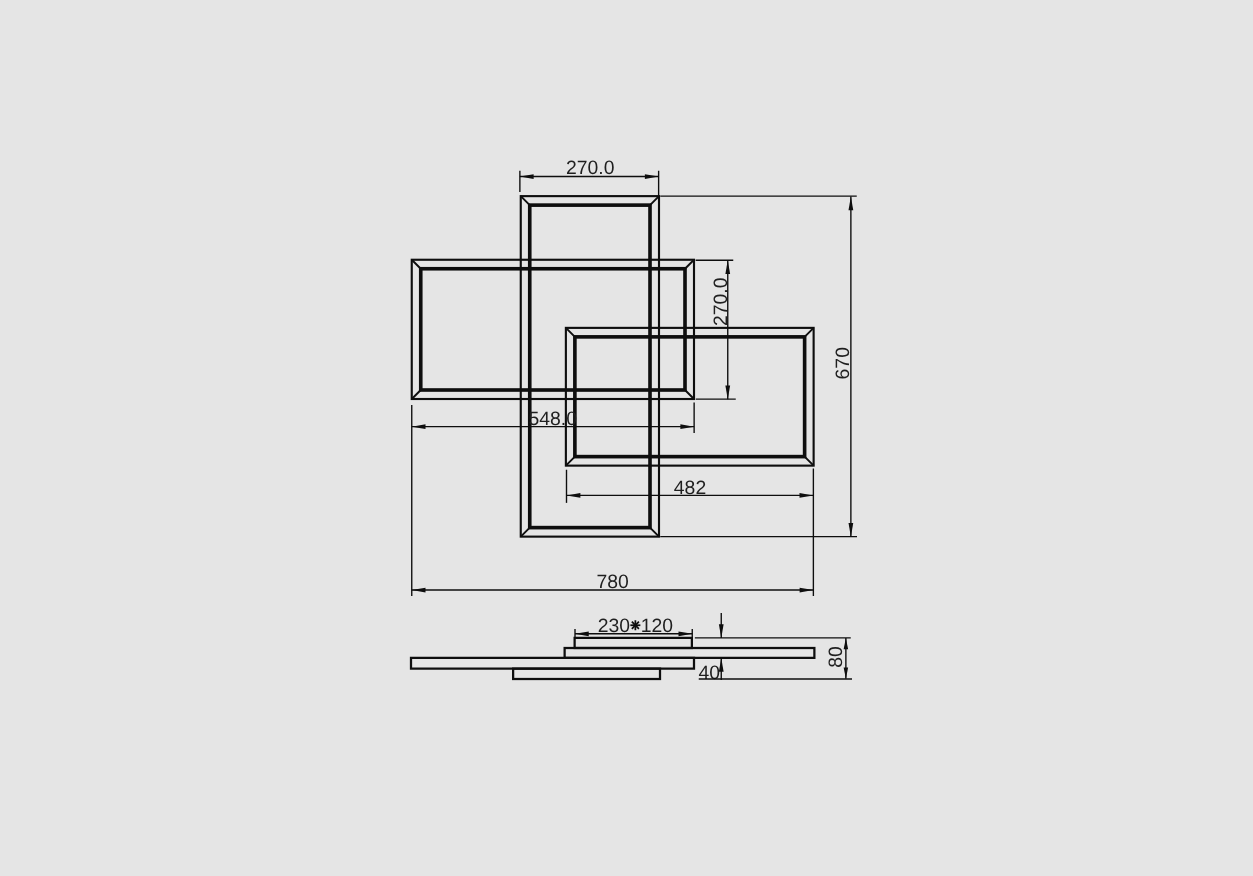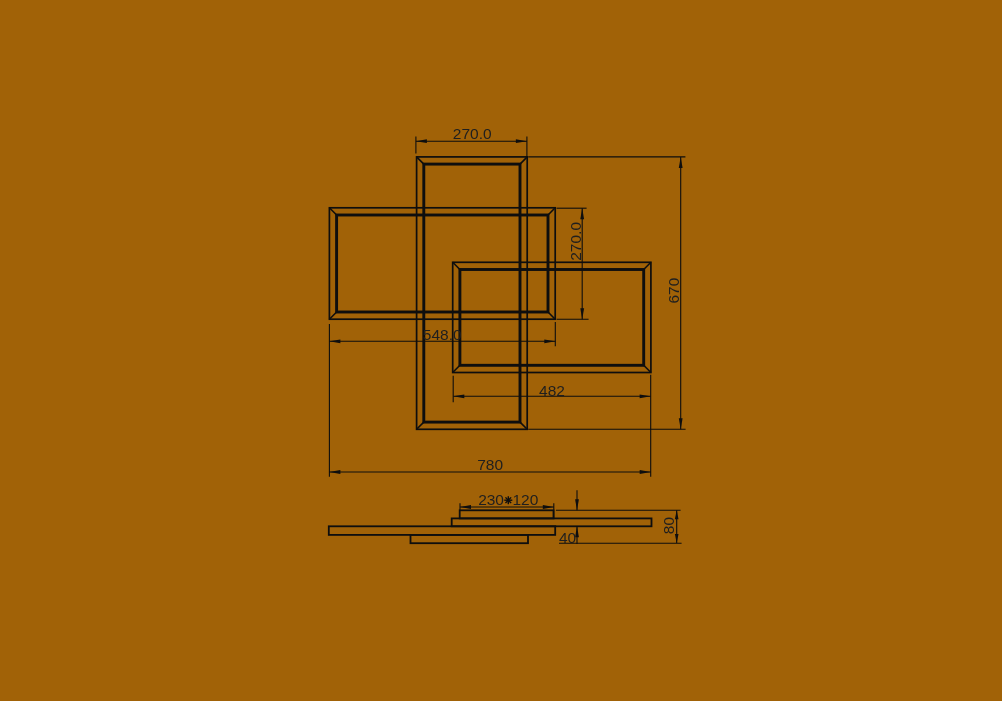--- a/index.html
+++ b/index.html
@@ -1,16 +1,16 @@
 <!DOCTYPE html>
 <html><head>
 <meta charset="utf-8">
 <style>
   html,body{margin:0;padding:0;background:#ffffff;}
-  #canvas{position:relative;width:1002px;height:701px;background:#a16207;}
+  #canvas{position:relative;width:1002px;height:701px;background:#e5e5e5;}
   text{font-family:"Liberation Sans",sans-serif;fill:#1f1f1f;}
 </style>
 </head>
 <body>
 
 <div id="canvas">
 <svg width="1002" height="701" viewBox="0 0 1002 701">
 
 <g>
         <rect x="416.6" y="156.9" width="110.6" height="272.4" fill="none" stroke="#0e0e0e" stroke-width="1.7"></rect>

